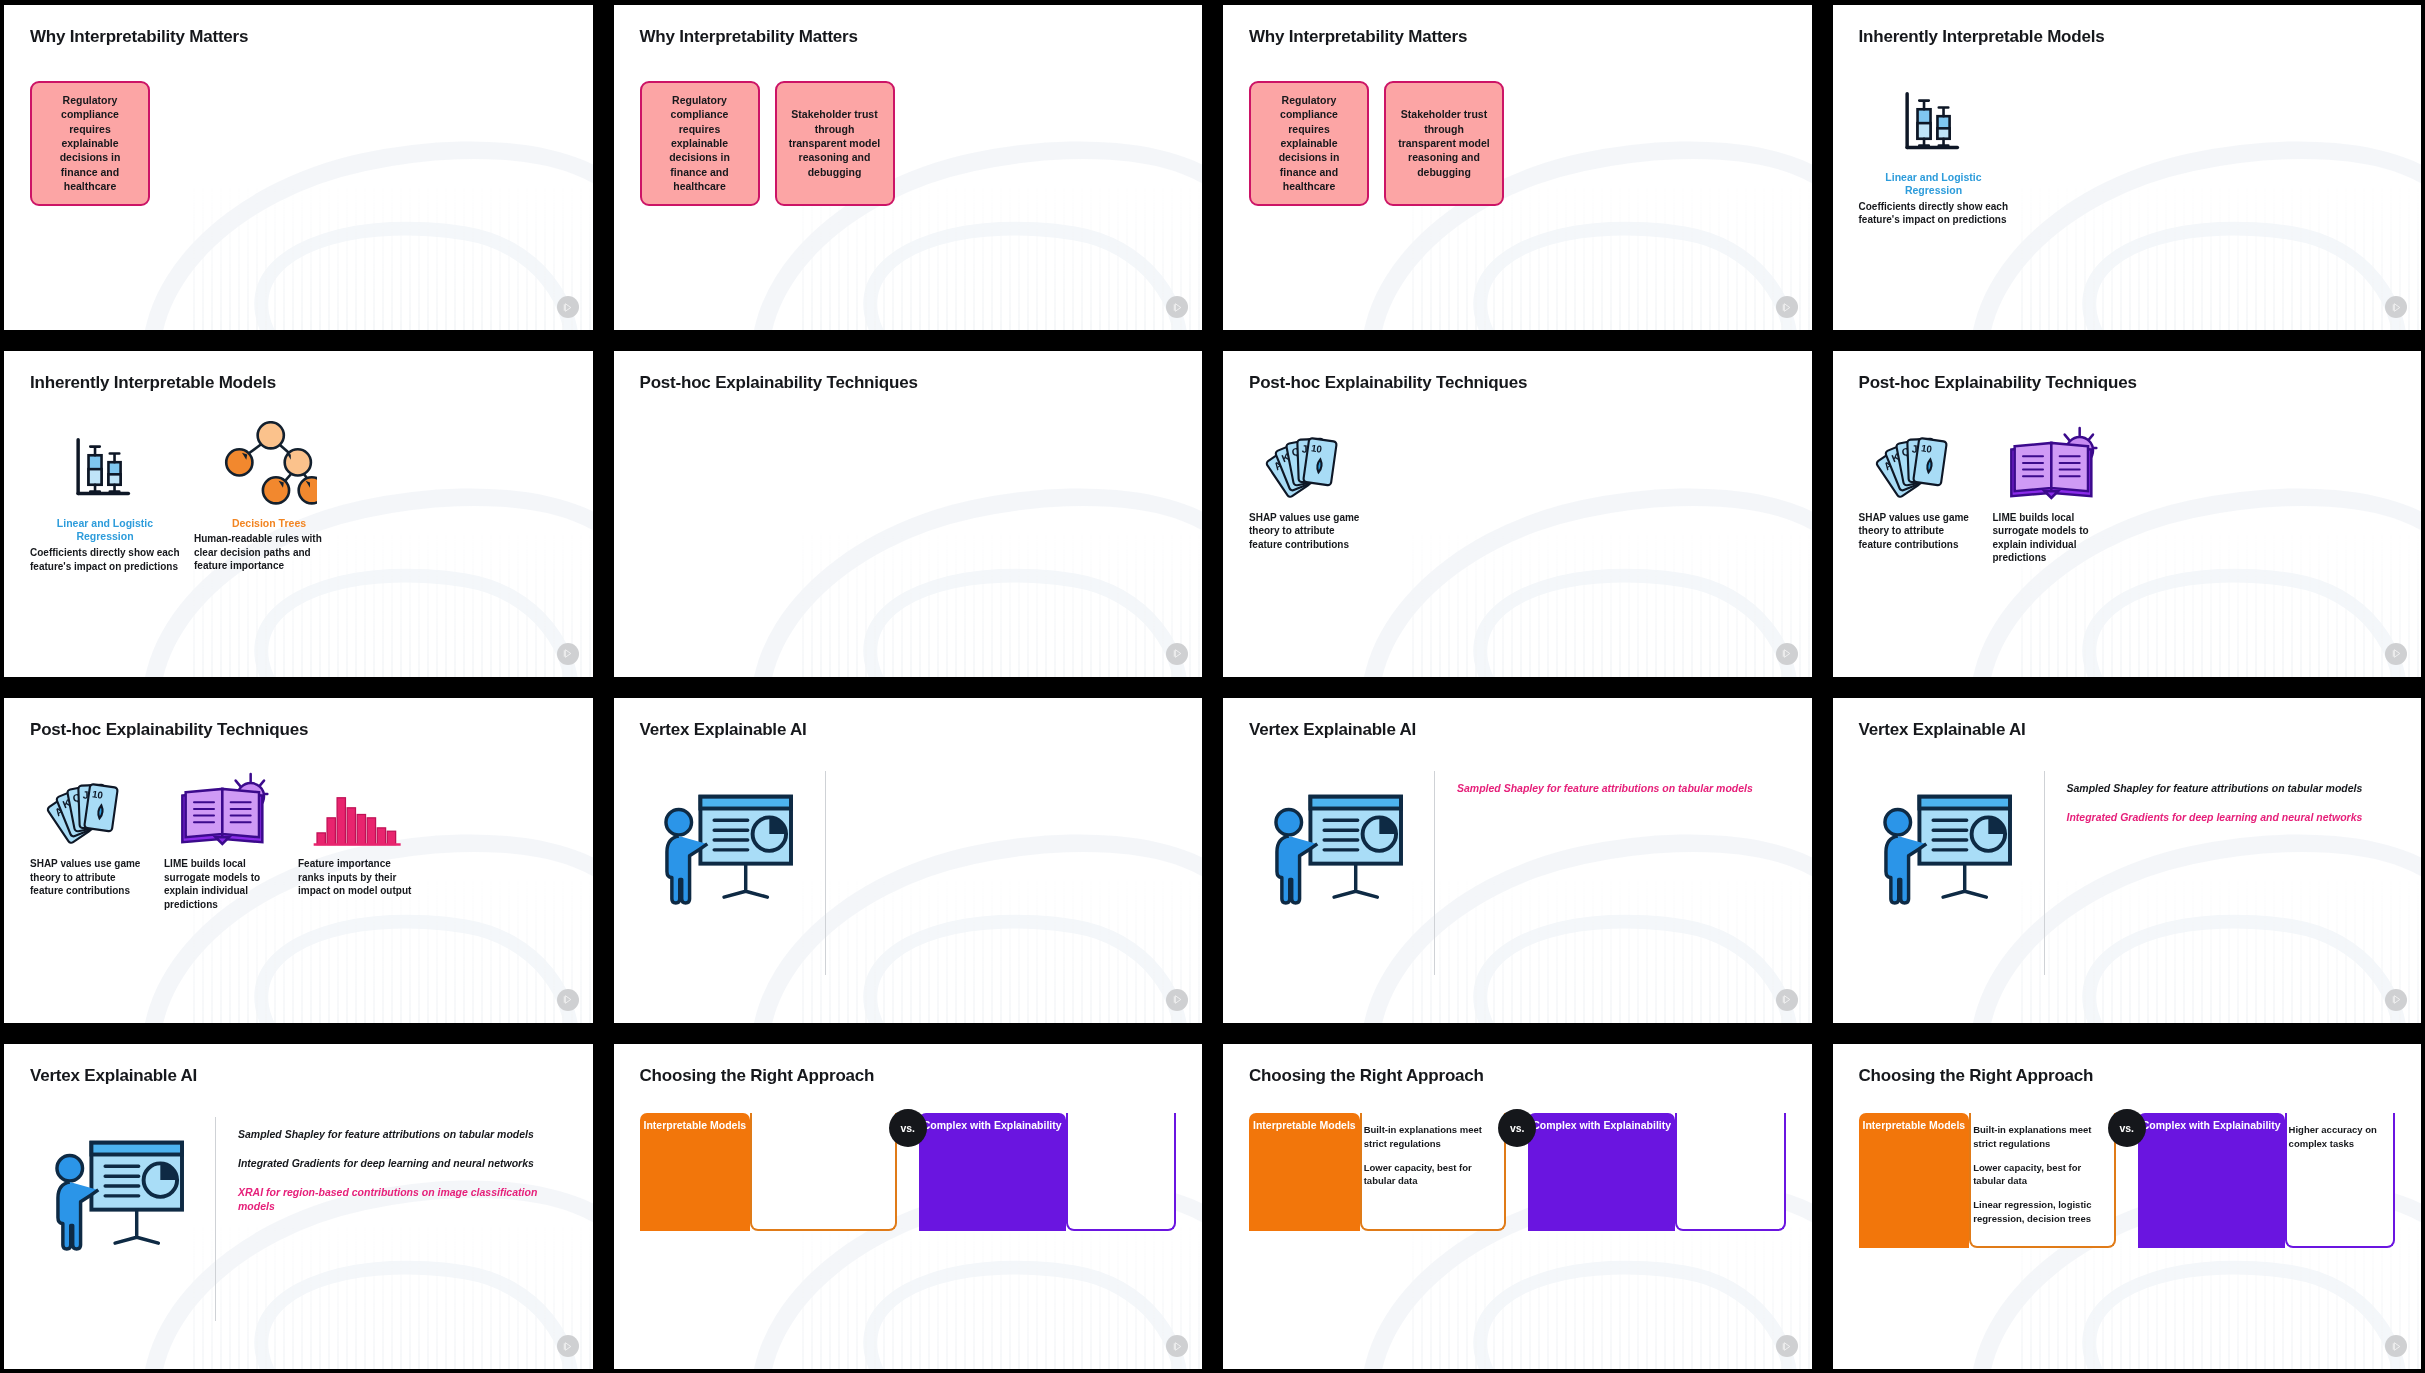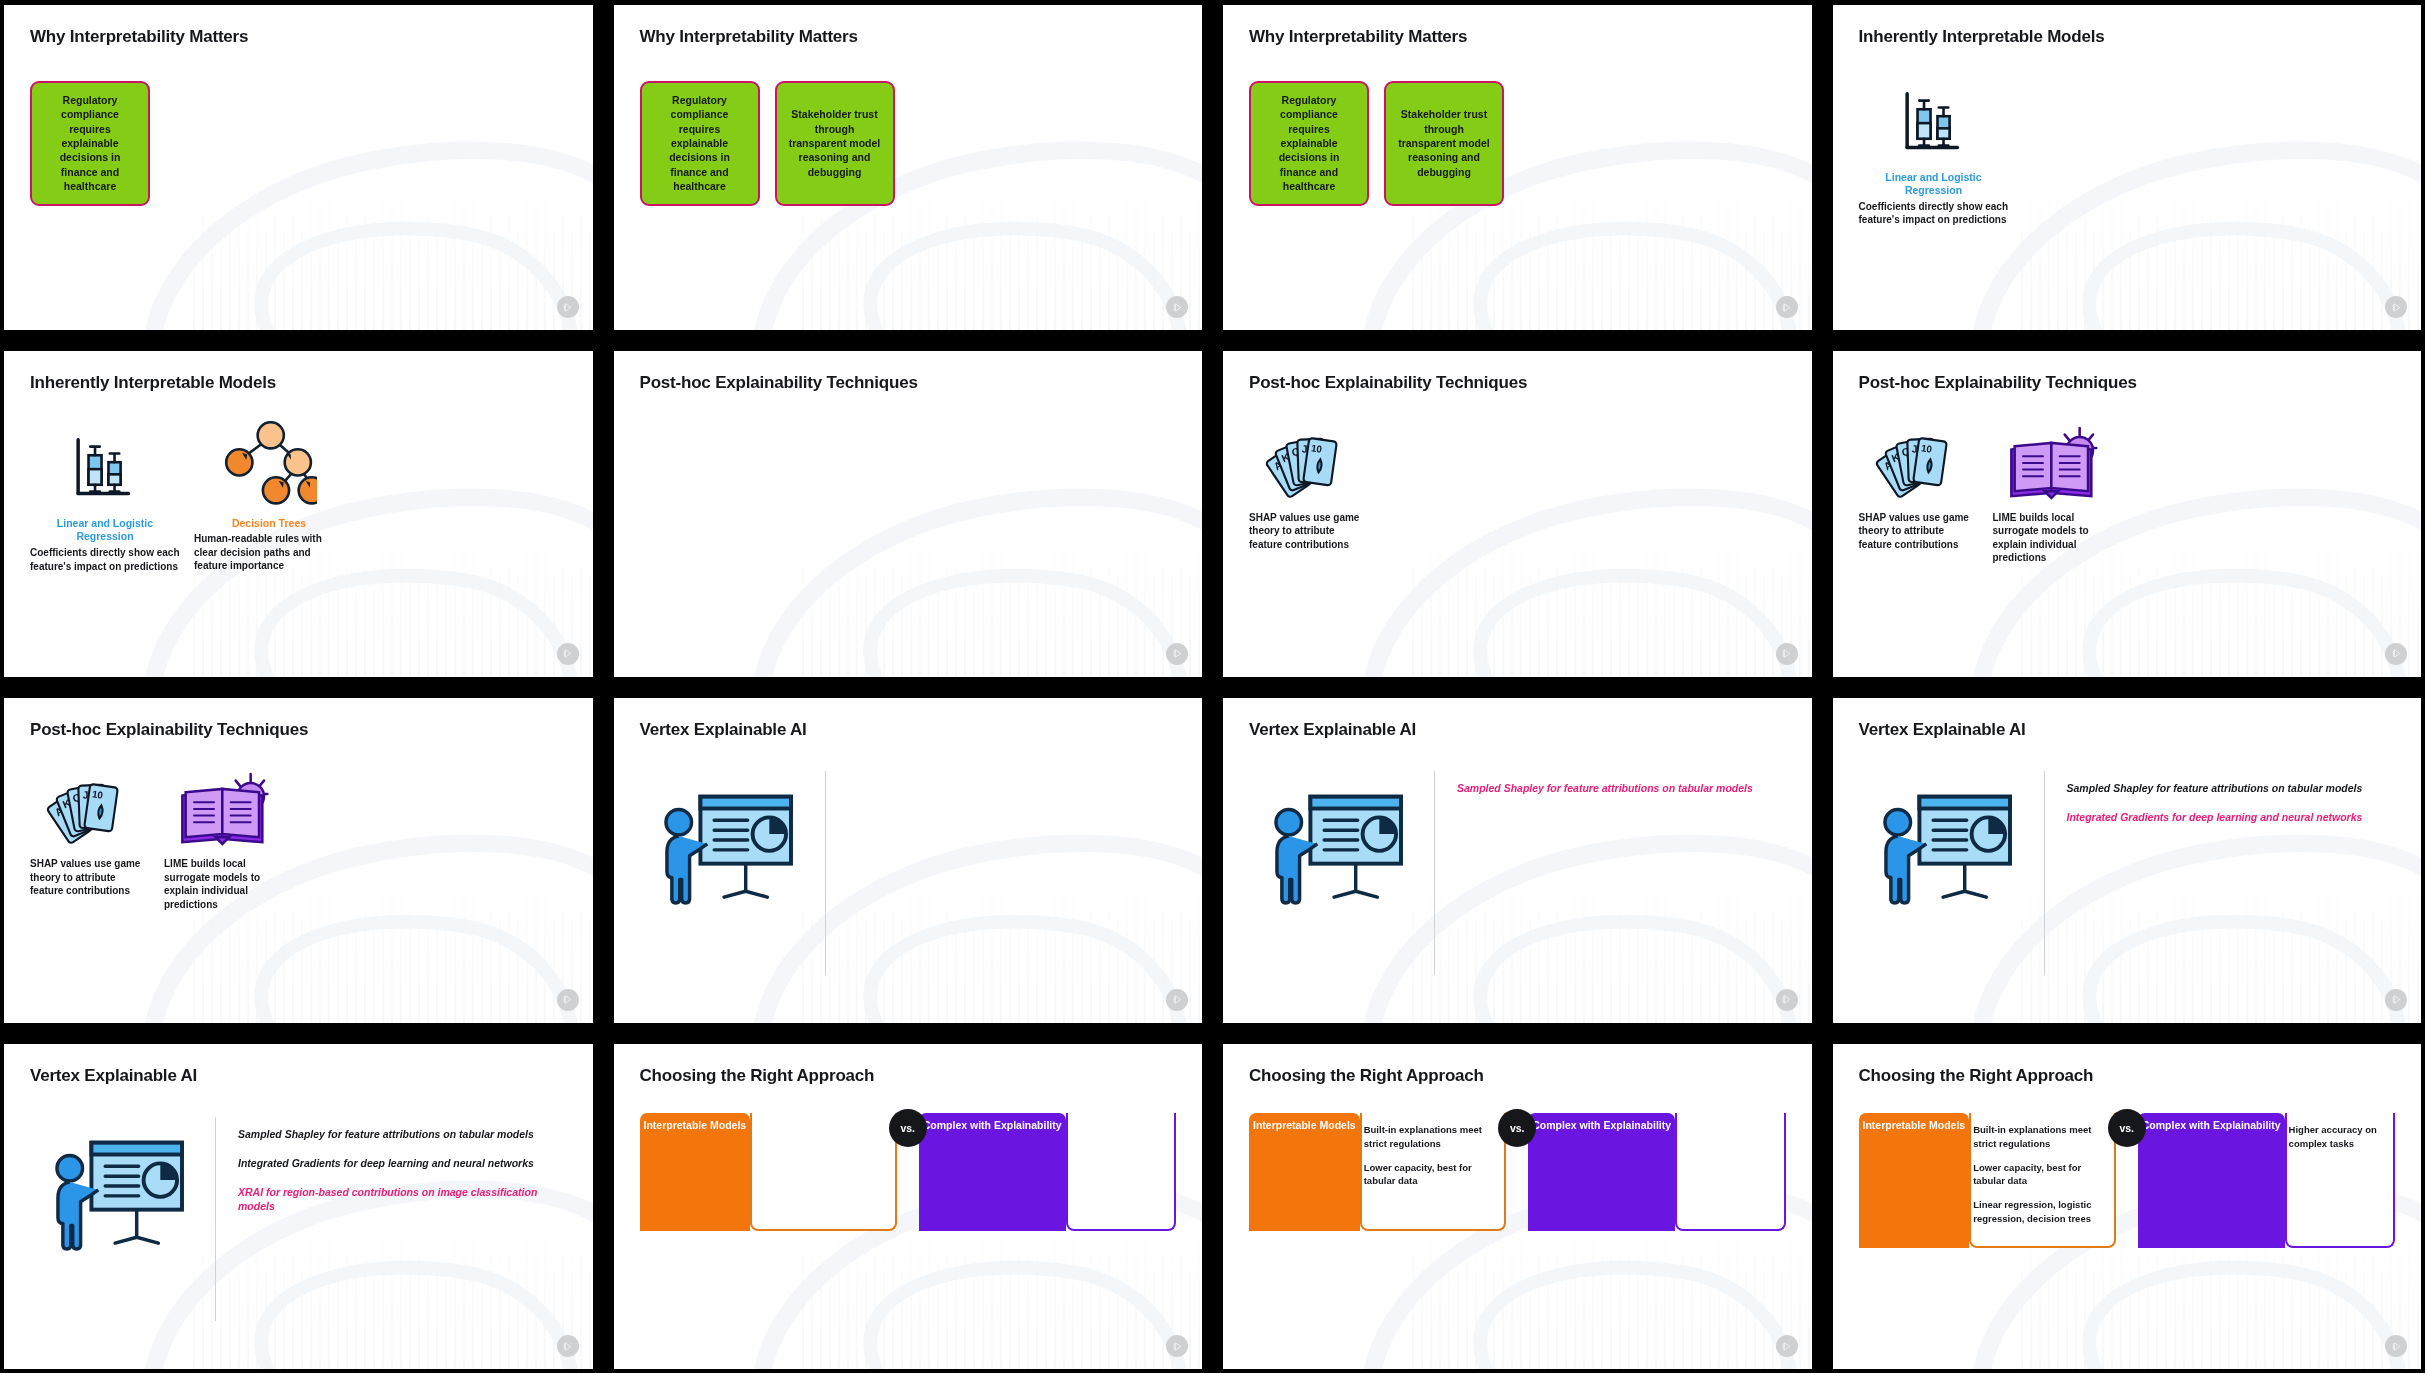--- a/index.html
+++ b/index.html
@@ -80,21 +80,21 @@
     display: flex; gap: 15px;
     align-items: stretch;
     padding-top: 28px;
   }
   .pink-card {
     border: 2.5px solid #cc1466;
     border-radius: 9px;
     width: 120px; min-height: 122px;
     display: flex; align-items: center; justify-content: center;
     padding: 10px 8px;
-    background: #84cc16;
+    background: #fca5a5;
   }
   .pink-card span {
     font-size: 10.5px; font-weight: 700; color: #16181c;
     text-align: center; line-height: 1.38;
   }
 
   
   .icon-row {
     display: flex; gap: 14px; padding-top: 18px;
     align-items: flex-start;
@@ -510,20 +510,38 @@
     <path d="M102 30 L58 26 L58 80 L102 84 Z" fill="#cf9af5" stroke="#3b0a8c" stroke-width="3"></path>
     <g stroke="#3b0a8c" stroke-width="2.4" stroke-linecap="round">
       <path d="M24 42 h24 M24 50 h24 M24 58 h24 M24 66 h24"></path>
       <path d="M68 42 h24 M68 50 h24 M68 58 h24 M68 66 h24"></path>
     </g>
     <path d="M50 84 L58 92 L66 84 Z" fill="#8a2be8" stroke="#3b0a8c" stroke-width="3"></path>
   </svg>
               </div>
               <div class="icon-cap">LIME builds local surrogate models to explain individual predictions</div>
             </div>
+            <div class="icon-col">
+              <div class="icon-art">
+                <svg viewBox="0 0 110 90" width="92" height="76">
+    <g fill="#e8246e" stroke="#c01055" stroke-width="1.5">
+      <rect x="6" y="64" width="10" height="14"></rect>
+      <rect x="18" y="46" width="10" height="32"></rect>
+      <rect x="30" y="22" width="10" height="56"></rect>
+      <rect x="42" y="34" width="10" height="44"></rect>
+      <rect x="54" y="42" width="10" height="36"></rect>
+      <rect x="66" y="46" width="10" height="32"></rect>
+      <rect x="78" y="58" width="10" height="20"></rect>
+      <rect x="90" y="62" width="10" height="16"></rect>
+    </g>
+    <path d="M2 78 L106 78" stroke="#e8246e" stroke-width="3"></path>
+  </svg>
+              </div>
+              <div class="icon-cap">Feature importance ranks inputs by their impact on model output</div>
+            </div>
           </div>
         </div>
         <div class="play-badge">
           <svg viewBox="0 0 24 24">
     <path d="M8 5 L18 12 L8 19 Z" fill="none" stroke="#f4f4f5" stroke-width="1.6" stroke-linejoin="round"></path>
     <path d="M6 7 L6 17" stroke="#f4f4f5" stroke-width="1.6" stroke-linecap="round"></path>
   </svg>
         </div>
       </div>
     </div>

